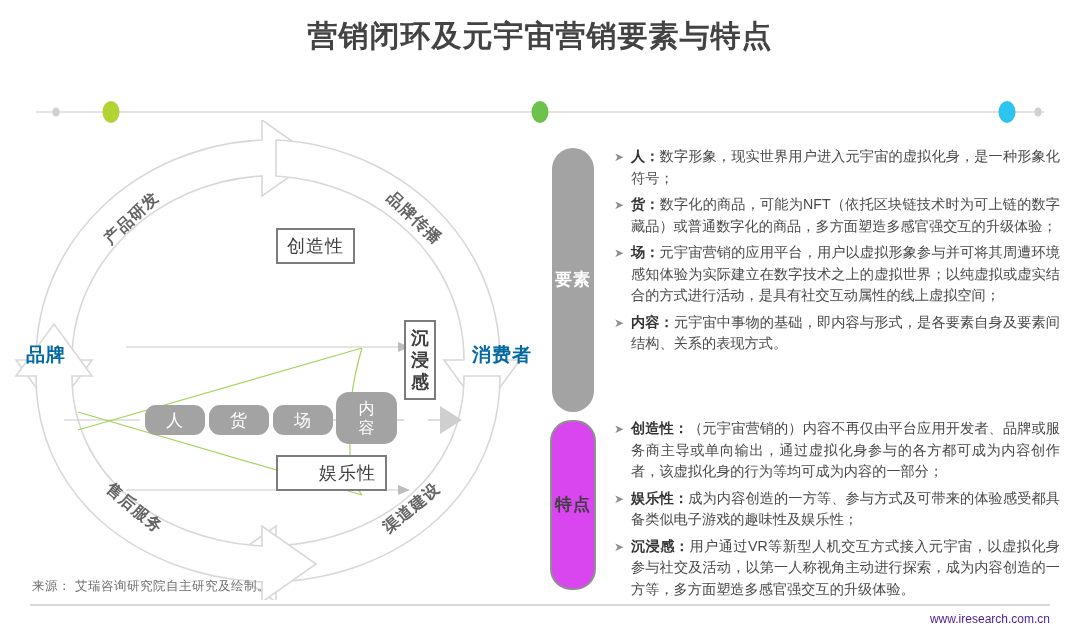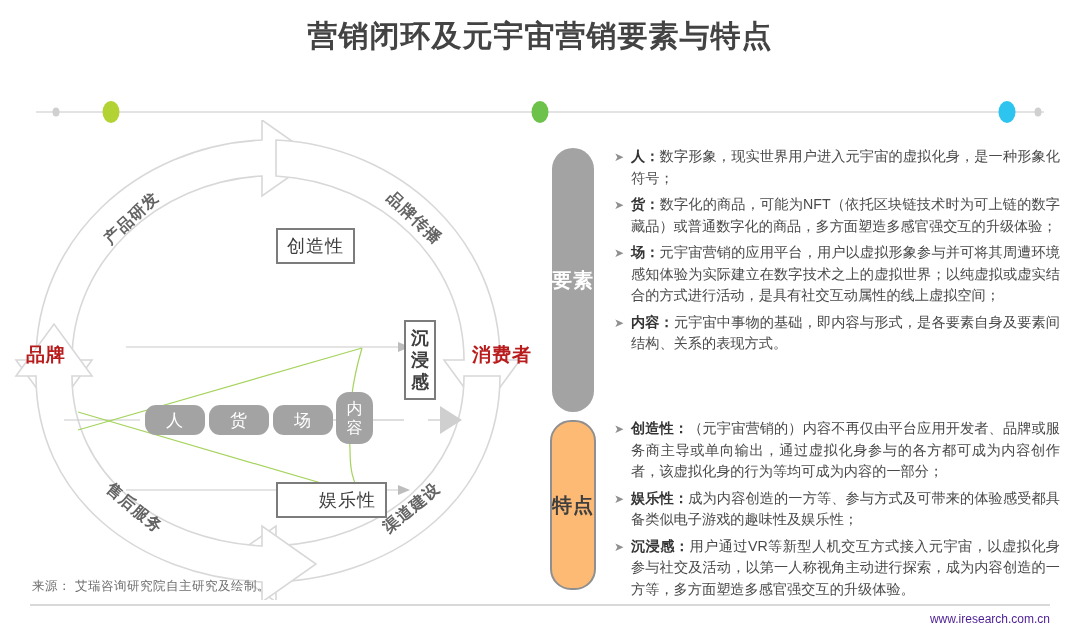--- a/index.html
+++ b/index.html
@@ -83,21 +83,21 @@
     font-size: 17px;
     letter-spacing: 1px;
   }
   .pill-h { width: 60px; height: 30px; }
   .vpill {
     position: absolute;
     background: #a3a3a3;
     color: #ffffff;
     border-radius: 13px;
     width: 29px;
-    padding: 7px 4px;
+    padding: 7px 16px;
     text-align: center;
     font-size: 16px;
     line-height: 19px;
   }
   .boxv {
     position: absolute;
     background: #ffffff;
     border: 2px solid #7c7c7c;
     color: #3f3f3f;
     width: 28px;
@@ -114,21 +114,21 @@
     color: #3f3f3f;
     font-size: 18px;
     padding: 4px 9px;
     letter-spacing: 1px;
     text-align: right;
   }
   .node-label {
     position: absolute;
     font-size: 19px;
     font-weight: bold;
-    color: #b91c1c;
+    color: #0369a1;
     letter-spacing: 1px;
     white-space: nowrap;
   }
   .arc-label {
     position: absolute;
     font-size: 16px;
     font-weight: bold;
     color: #636363;
     letter-spacing: 1px;
     white-space: nowrap;
@@ -136,33 +136,33 @@
   }
 
   
   .sec-pill {
     position: absolute;
     width: 42px;
     display: flex;
     align-items: center;
     justify-content: center;
     border-radius: 21px;
-    font-size: 20px;
+    font-size: 17px;
     font-weight: bold;
     line-height: 22px;
     text-align: center;
     letter-spacing: 1px;
   }
   .sec-pill.filled {
     background: #a3a3a3;
     color: #ffffff;
     border: none;
   }
   .sec-pill.outline {
-    background: #fdba74;
+    background: #d946ef;
     color: #3f3f3f;
     border: 2px solid #8f8f8f;
   }
 
   
   .bullets {
     position: absolute;
     left: 614px;
     width: 446px;
   }
@@ -285,21 +285,21 @@
     <div class="node-label" style="left:472px; top:222px;">消费者</div>
 
     
     <div class="arc-label" style="left:98px; top:88px; transform:rotate(-43deg);">产品研发</div>
     <div class="arc-label" style="left:380px; top:88px; transform:rotate(43deg);">品牌传播</div>
     <div class="arc-label" style="left:100px; top:378px; transform:rotate(40deg);">售后服务</div>
     <div class="arc-label" style="left:378px; top:378px; transform:rotate(-40deg);">渠道建设</div>
 
     
     <div class="box" style="left:276px; top:108px;">创造性</div>
-    <div class="box" style="left:276px; top:362px;padding-left:41px;">娱乐性</div>
+    <div class="box" style="left:276px; top:335px;padding-left:41px;">娱乐性</div>
     <div class="boxv" style="left:404px; top:200px;">沉浸感</div>
 
     
     <div class="pill pill-h" style="left:145px; top:285px;">人</div>
     <div class="pill pill-h" style="left:209px; top:285px;">货</div>
     <div class="pill pill-h" style="left:273px; top:285px;">场</div>
     <div class="vpill" style="left:336px; top:272px;">内容</div>
   </div>
 
   <div class="sec-pill filled" style="left:552px; top:148px; height:264px;">要素</div>

